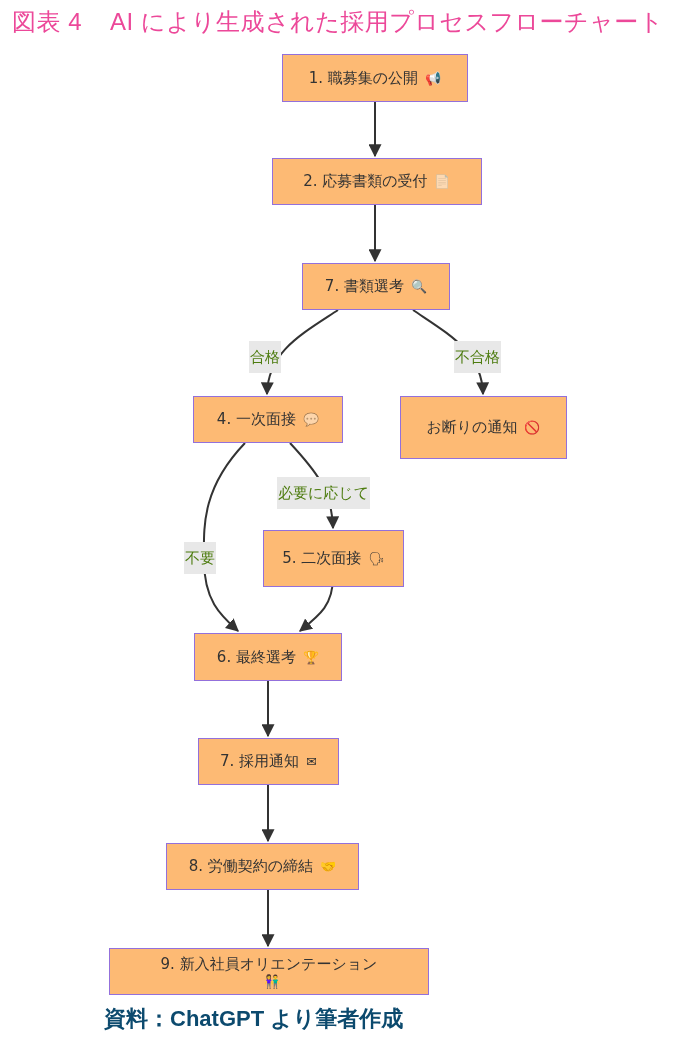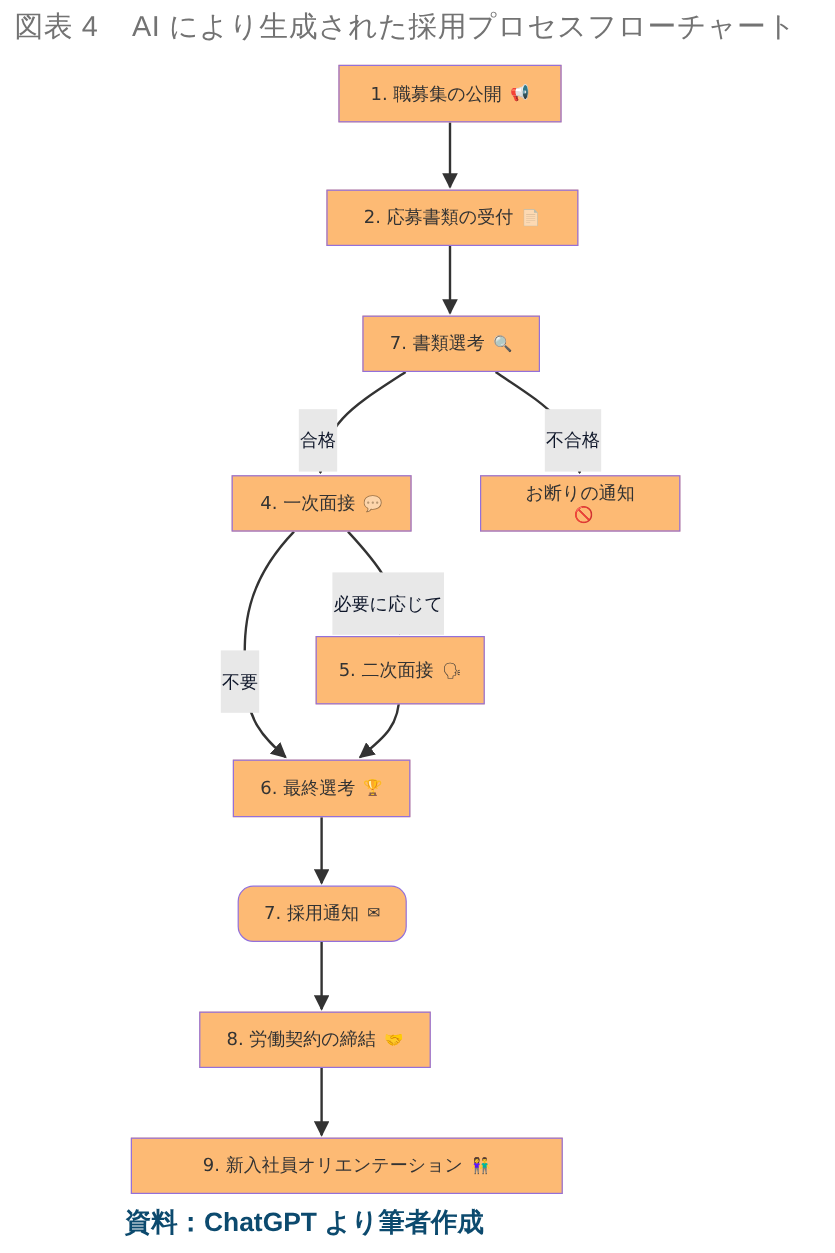--- a/index.html
+++ b/index.html
@@ -1,25 +1,25 @@
 <!DOCTYPE html>
 <html><head>
   <meta charset="utf-8">
   <style>
     html, body { margin: 0; padding: 0; background: #ffffff; }
     body { width: 696px; height: 1044px; position: relative; overflow: hidden;
            font-family: "DejaVu Sans", sans-serif; }
-    .fig-title { position: absolute; left: 12px; top: 6px; font-size: 24px; color: #737373;
+    .fig-title { position: absolute; left: 12px; top: 6px; font-size: 24px; color: #ec4899;
                  font-family: "Liberation Sans", "DejaVu Sans", sans-serif; letter-spacing: 0.5px; white-space: nowrap; }
     .fig-title .num { margin-right: 28px; }
     .node { position: absolute; box-sizing: border-box; background: #fdba74; border: 1.5px solid #9370db;
             display: flex; align-items: center; justify-content: center; font-size: 15px; color: #333;
             white-space: nowrap; }
     .node .emoji { margin-left: 7px; font-size: 13px; display: inline-flex; align-items: center; }
-    .edge-label { position: absolute; background: #e8e8e8; font-size: 15px; color: #0f172a; padding: 16px 1px;
+    .edge-label { position: absolute; background: #e8e8e8; font-size: 15px; color: #4d7c0f; padding: 6px 1px;
                   white-space: nowrap; line-height: 20px; }
     svg.edges { position: absolute; left: 0; top: 0; }
     .source { position: absolute; left: 104px; top: 1004px; font-size: 22px; color: #0c4a6e;
               font-family: "Liberation Sans", "DejaVu Sans", sans-serif; white-space: nowrap; font-weight: bold; }
   </style>
 </head>
 <body>
 
 <div class="fig-title">
   <span class="num">図表 4</span><span>AI により生成された採用プロセスフローチャート</span>
@@ -63,43 +63,43 @@
 <div class="node" style="left:302px; top:263px; width:148px; height:47px;">
   <span>7. 書類選考</span>
   <span class="emoji">🔍</span>
 </div>
 
 <div class="node" style="left:193px; top:396px; width:150px; height:47px;">
   <span>4. 一次面接</span>
   <span class="emoji" style="opacity:0.4;">💬</span>
 </div>
 
-<div class="node" style="left:400px; top:396px; width:167px; height:47px;flex-direction:column;">
+<div class="node" style="left:400px; top:396px; width:167px; height:63px;">
   <span>お断りの通知</span>
   <span class="emoji">🚫</span>
 </div>
 
 <div class="node" style="left:263px; top:530px; width:141px; height:57px;">
   <span>5. 二次面接</span>
   <span class="emoji">🗣</span>
 </div>
 
 <div class="node" style="left:194px; top:633px; width:148px; height:48px;">
   <span>6. 最終選考</span>
   <span class="emoji">🏆</span>
 </div>
 
-<div class="node" style="left:198px; top:738px; width:141px; height:47px;border-radius:13px;">
+<div class="node" style="left:198px; top:738px; width:141px; height:47px;">
   <span>7. 採用通知</span>
   <span class="emoji">✉</span>
 </div>
 
 <div class="node" style="left:166px; top:843px; width:193px; height:47px;">
   <span>8. 労働契約の締結</span>
   <span class="emoji">🤝</span>
 </div>
 
-<div class="node" style="left:109px; top:948px; width:360px; height:47px;">
+<div class="node" style="left:109px; top:948px; width:320px; height:47px;flex-direction:column;">
   <span>9. 新入社員オリエンテーション</span>
   <span class="emoji">👫</span>
 </div>
 
 <div class="source">資料：ChatGPT より筆者作成</div>
 
 </body></html>

